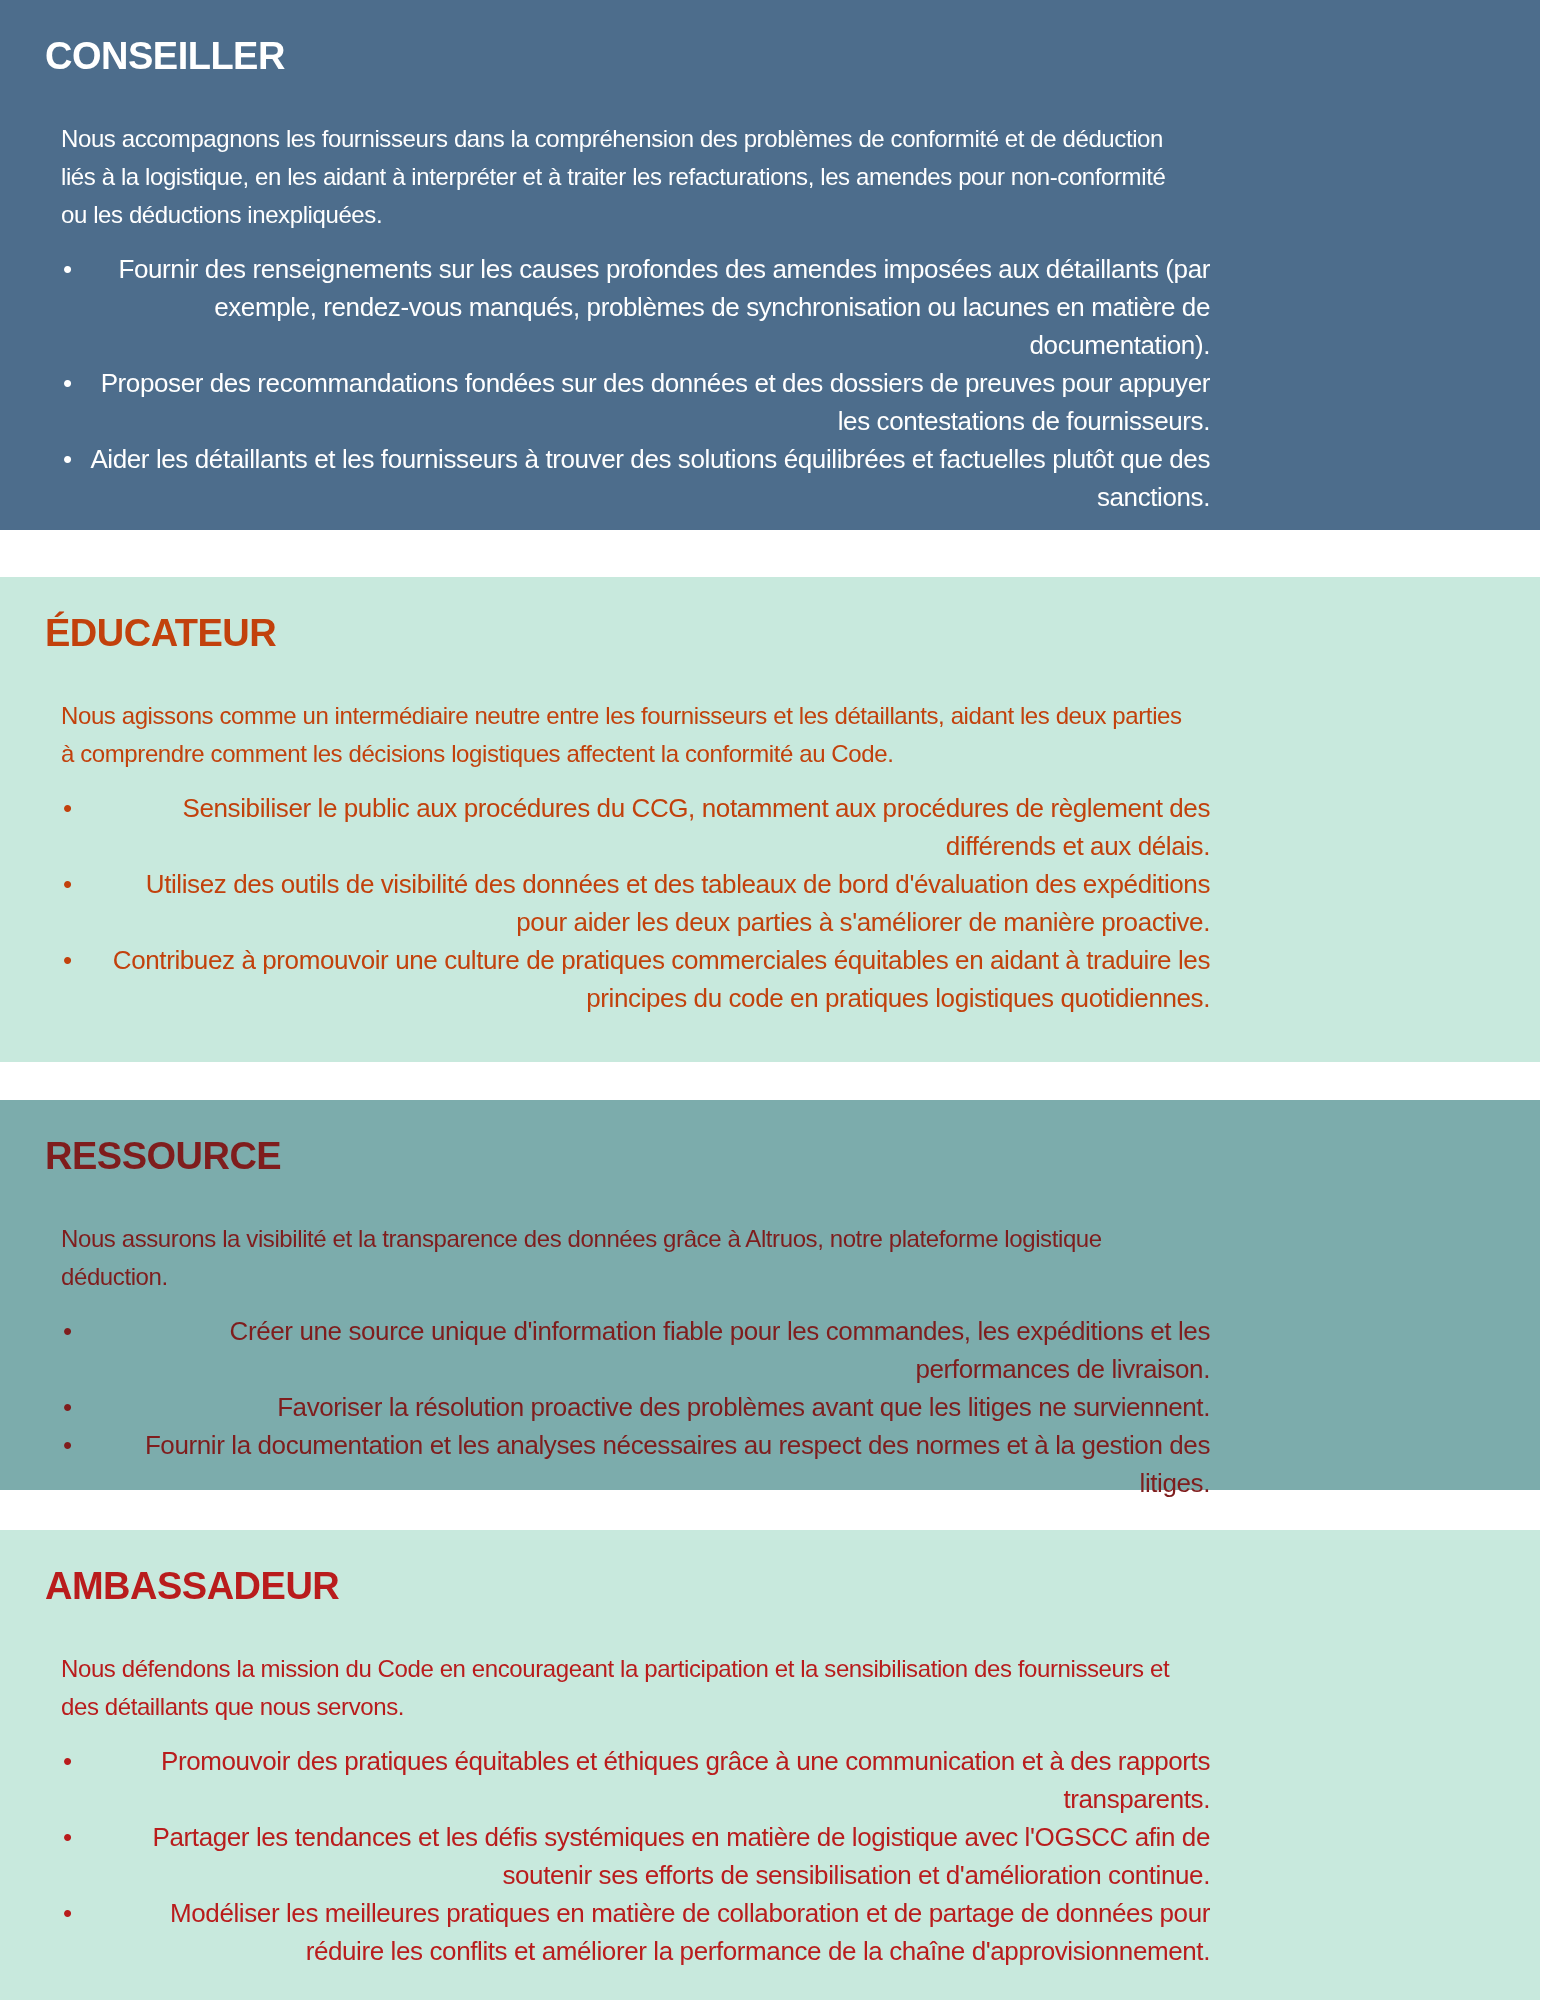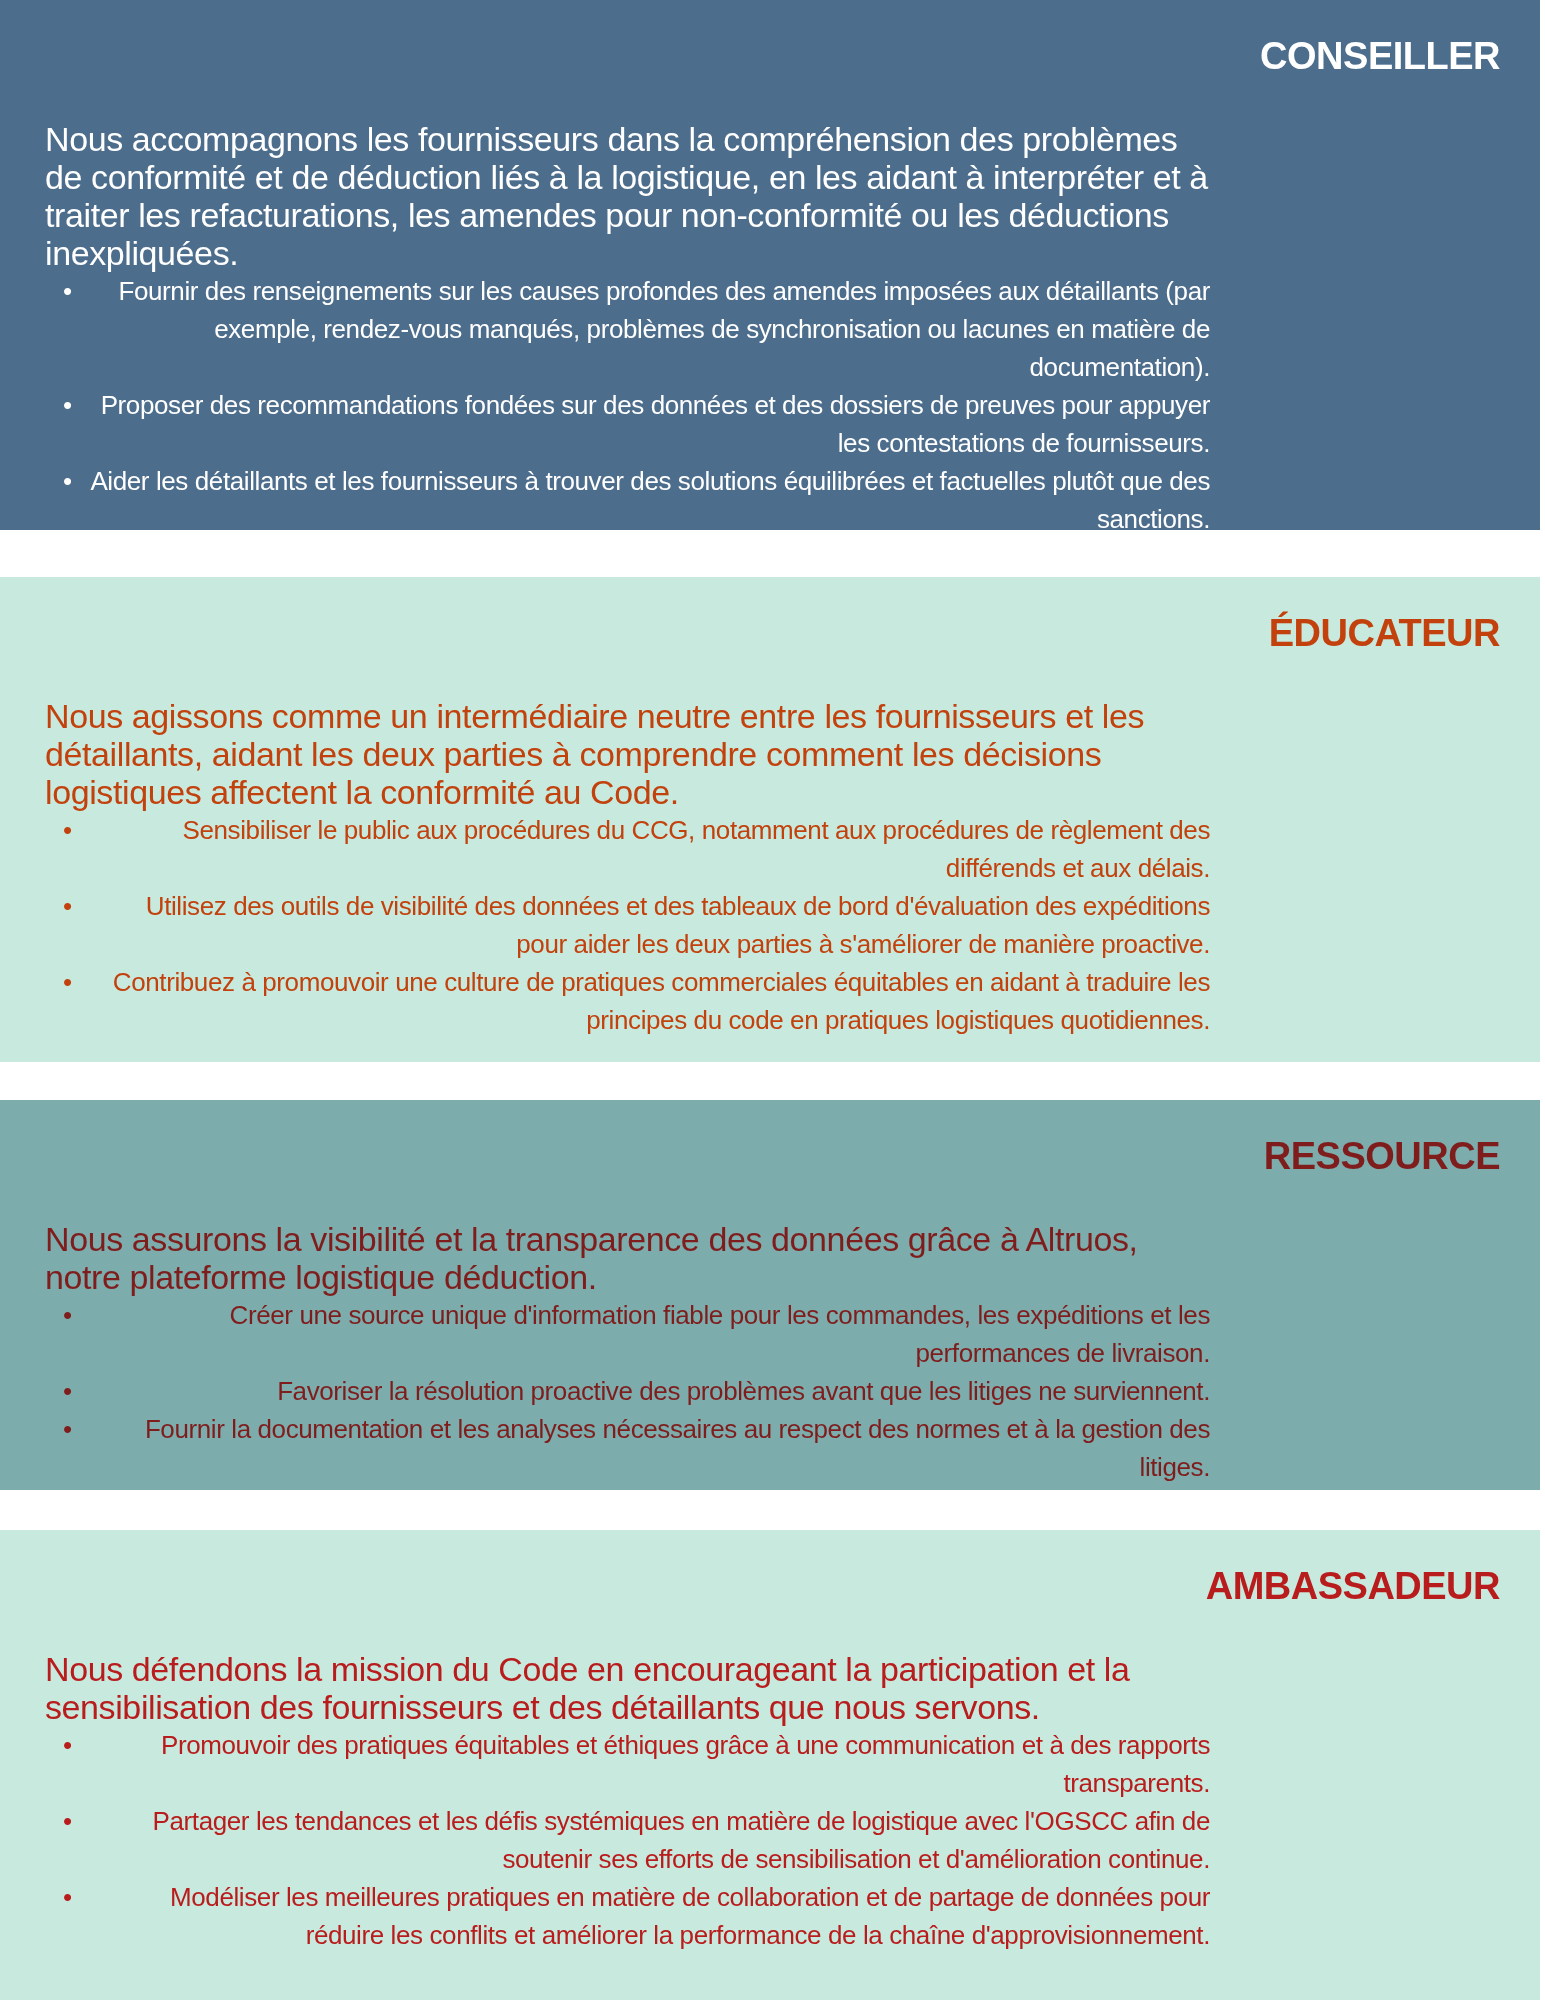--- a/index.html
+++ b/index.html
@@ -23,28 +23,27 @@
     width: 1540px;
     box-sizing: border-box;
     padding: 36px 40px 0 45px;
   }
   .band h2 {
     margin: 0 0 44px 0;
     font-size: 38px;
     line-height: 40px;
     font-weight: bold;
     letter-spacing: -0.5px;
-    text-align: right;
   }
   .band .content {
     width: 1165px;
   }
   .band p {
-    margin: 0;
-    font-size: 34px;
+    margin: 16px;
+    font-size: 24px;
     line-height: 38px;
     letter-spacing: -0.4px;
   }
   .band ul {
     margin: 0;
     padding: 0;
     list-style: none;
     text-align: right;
   }
   .band li {

